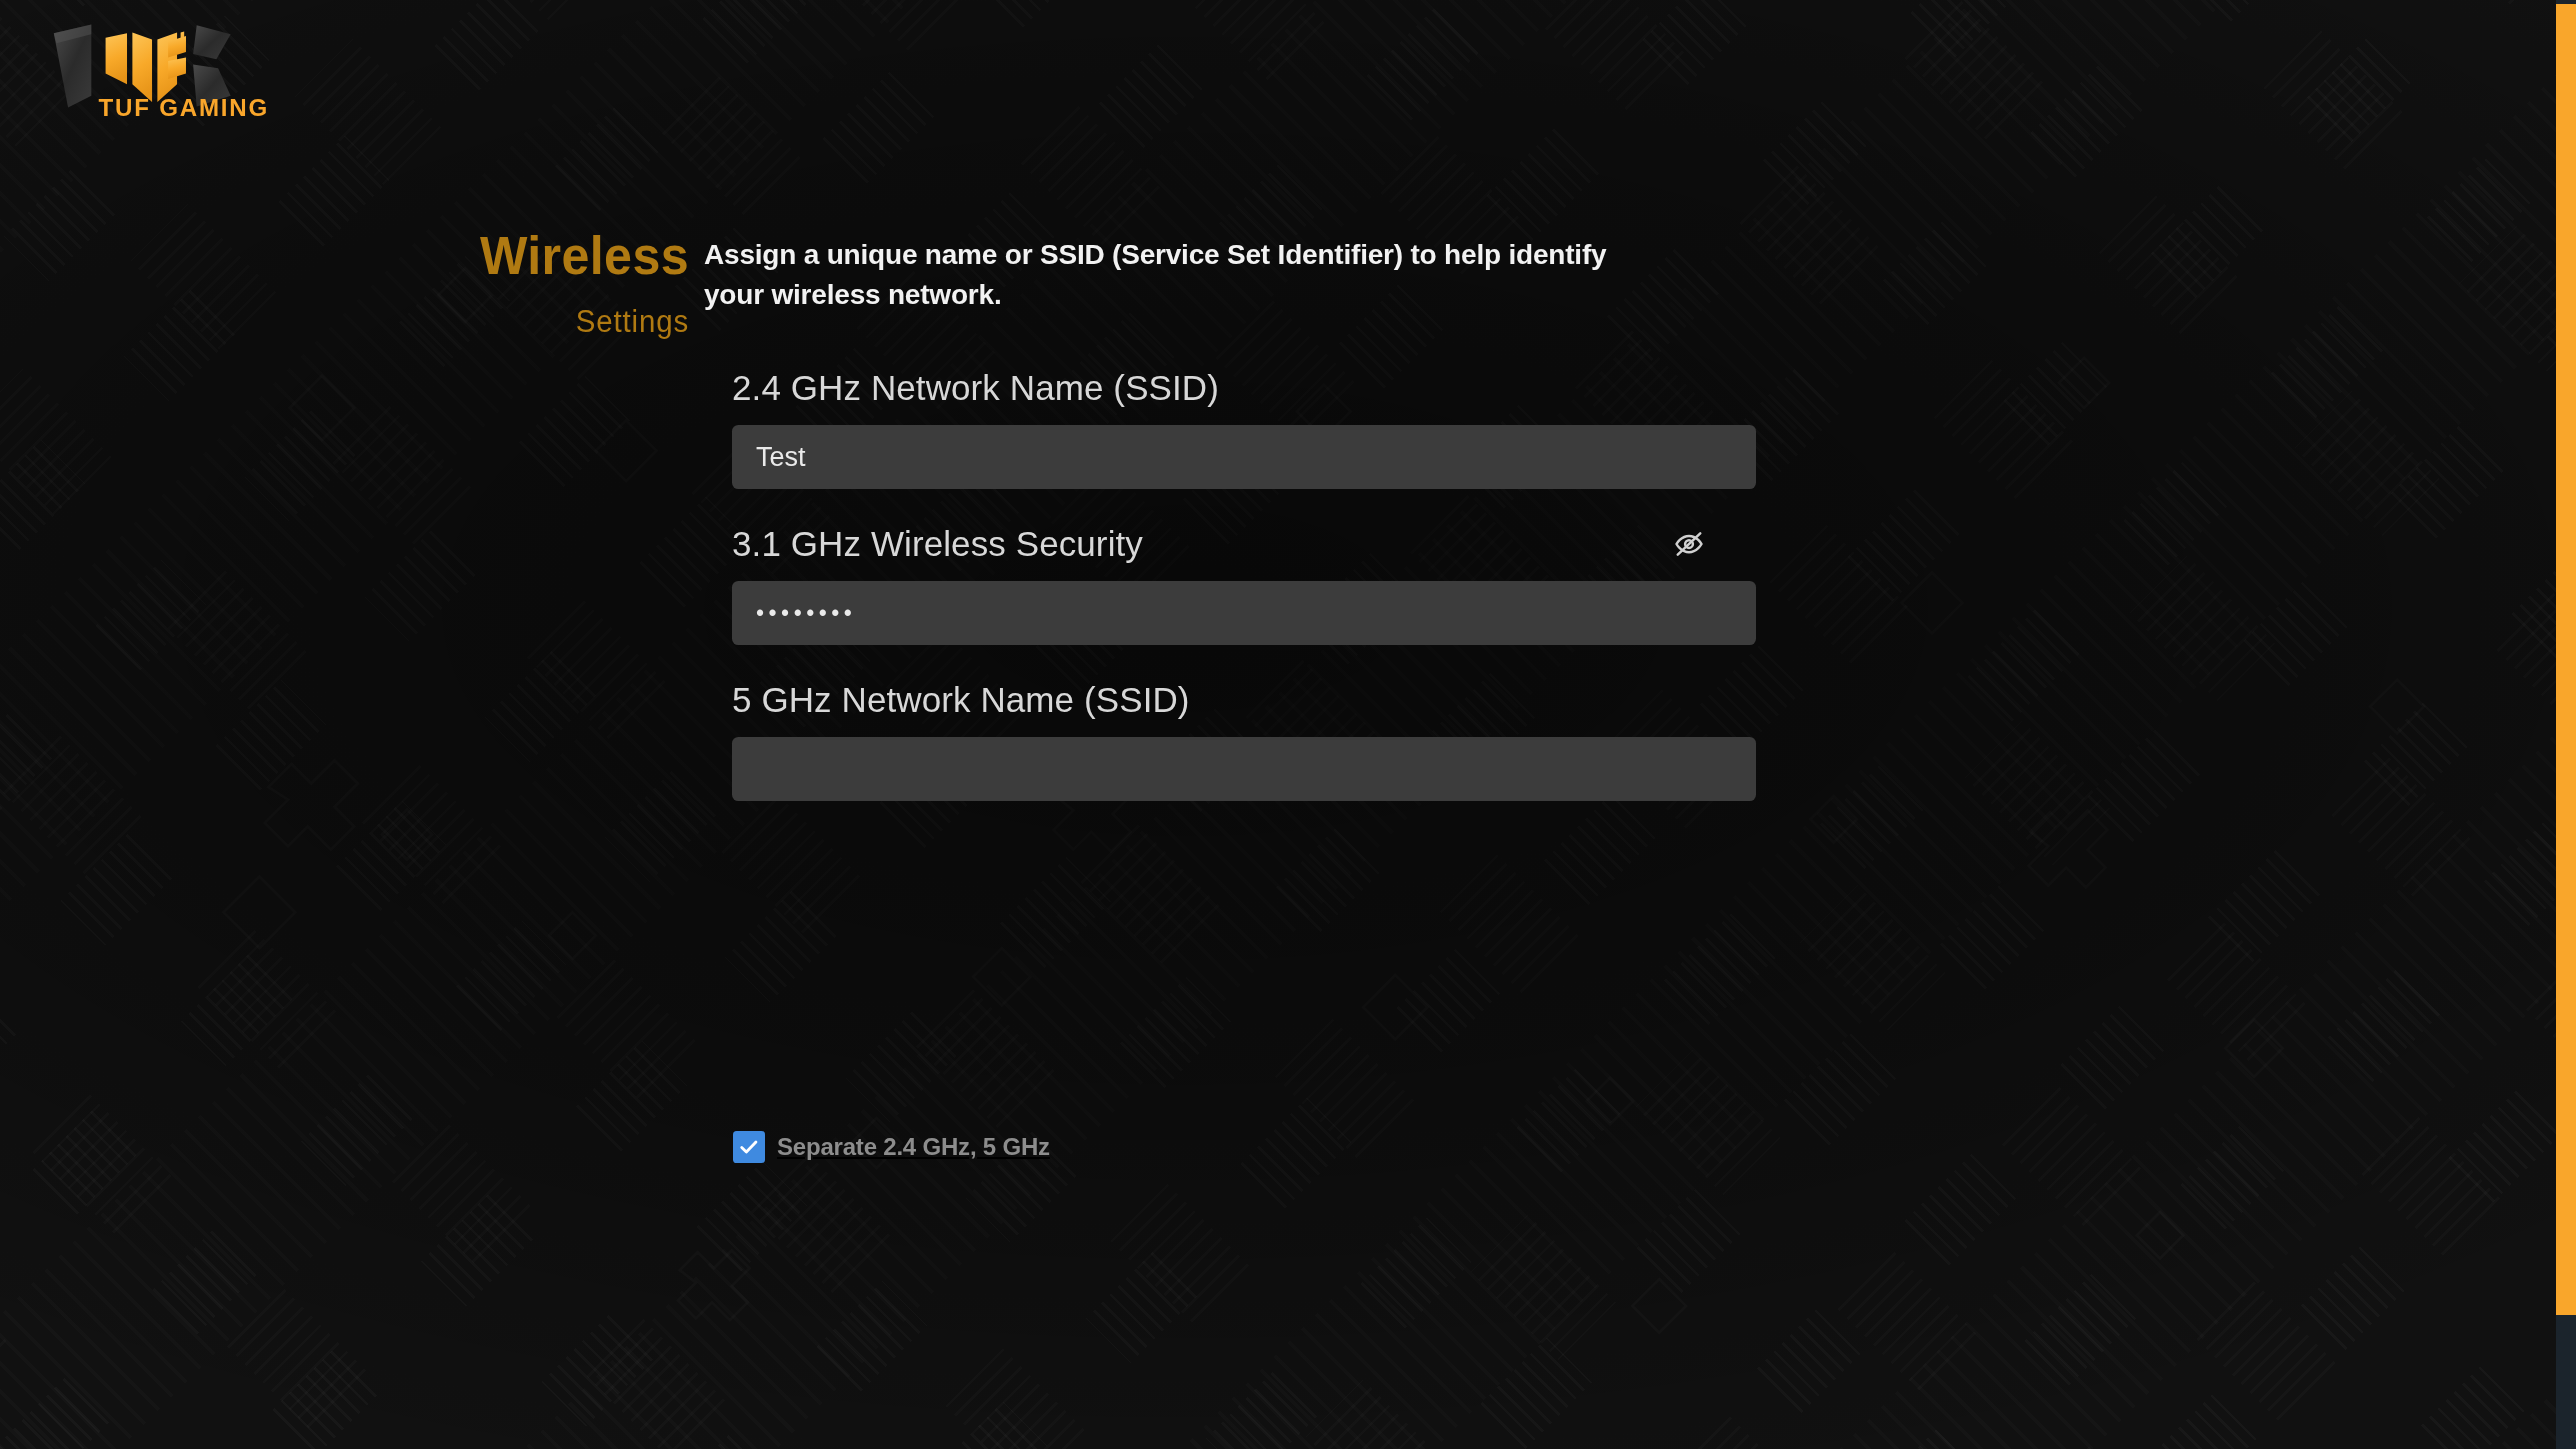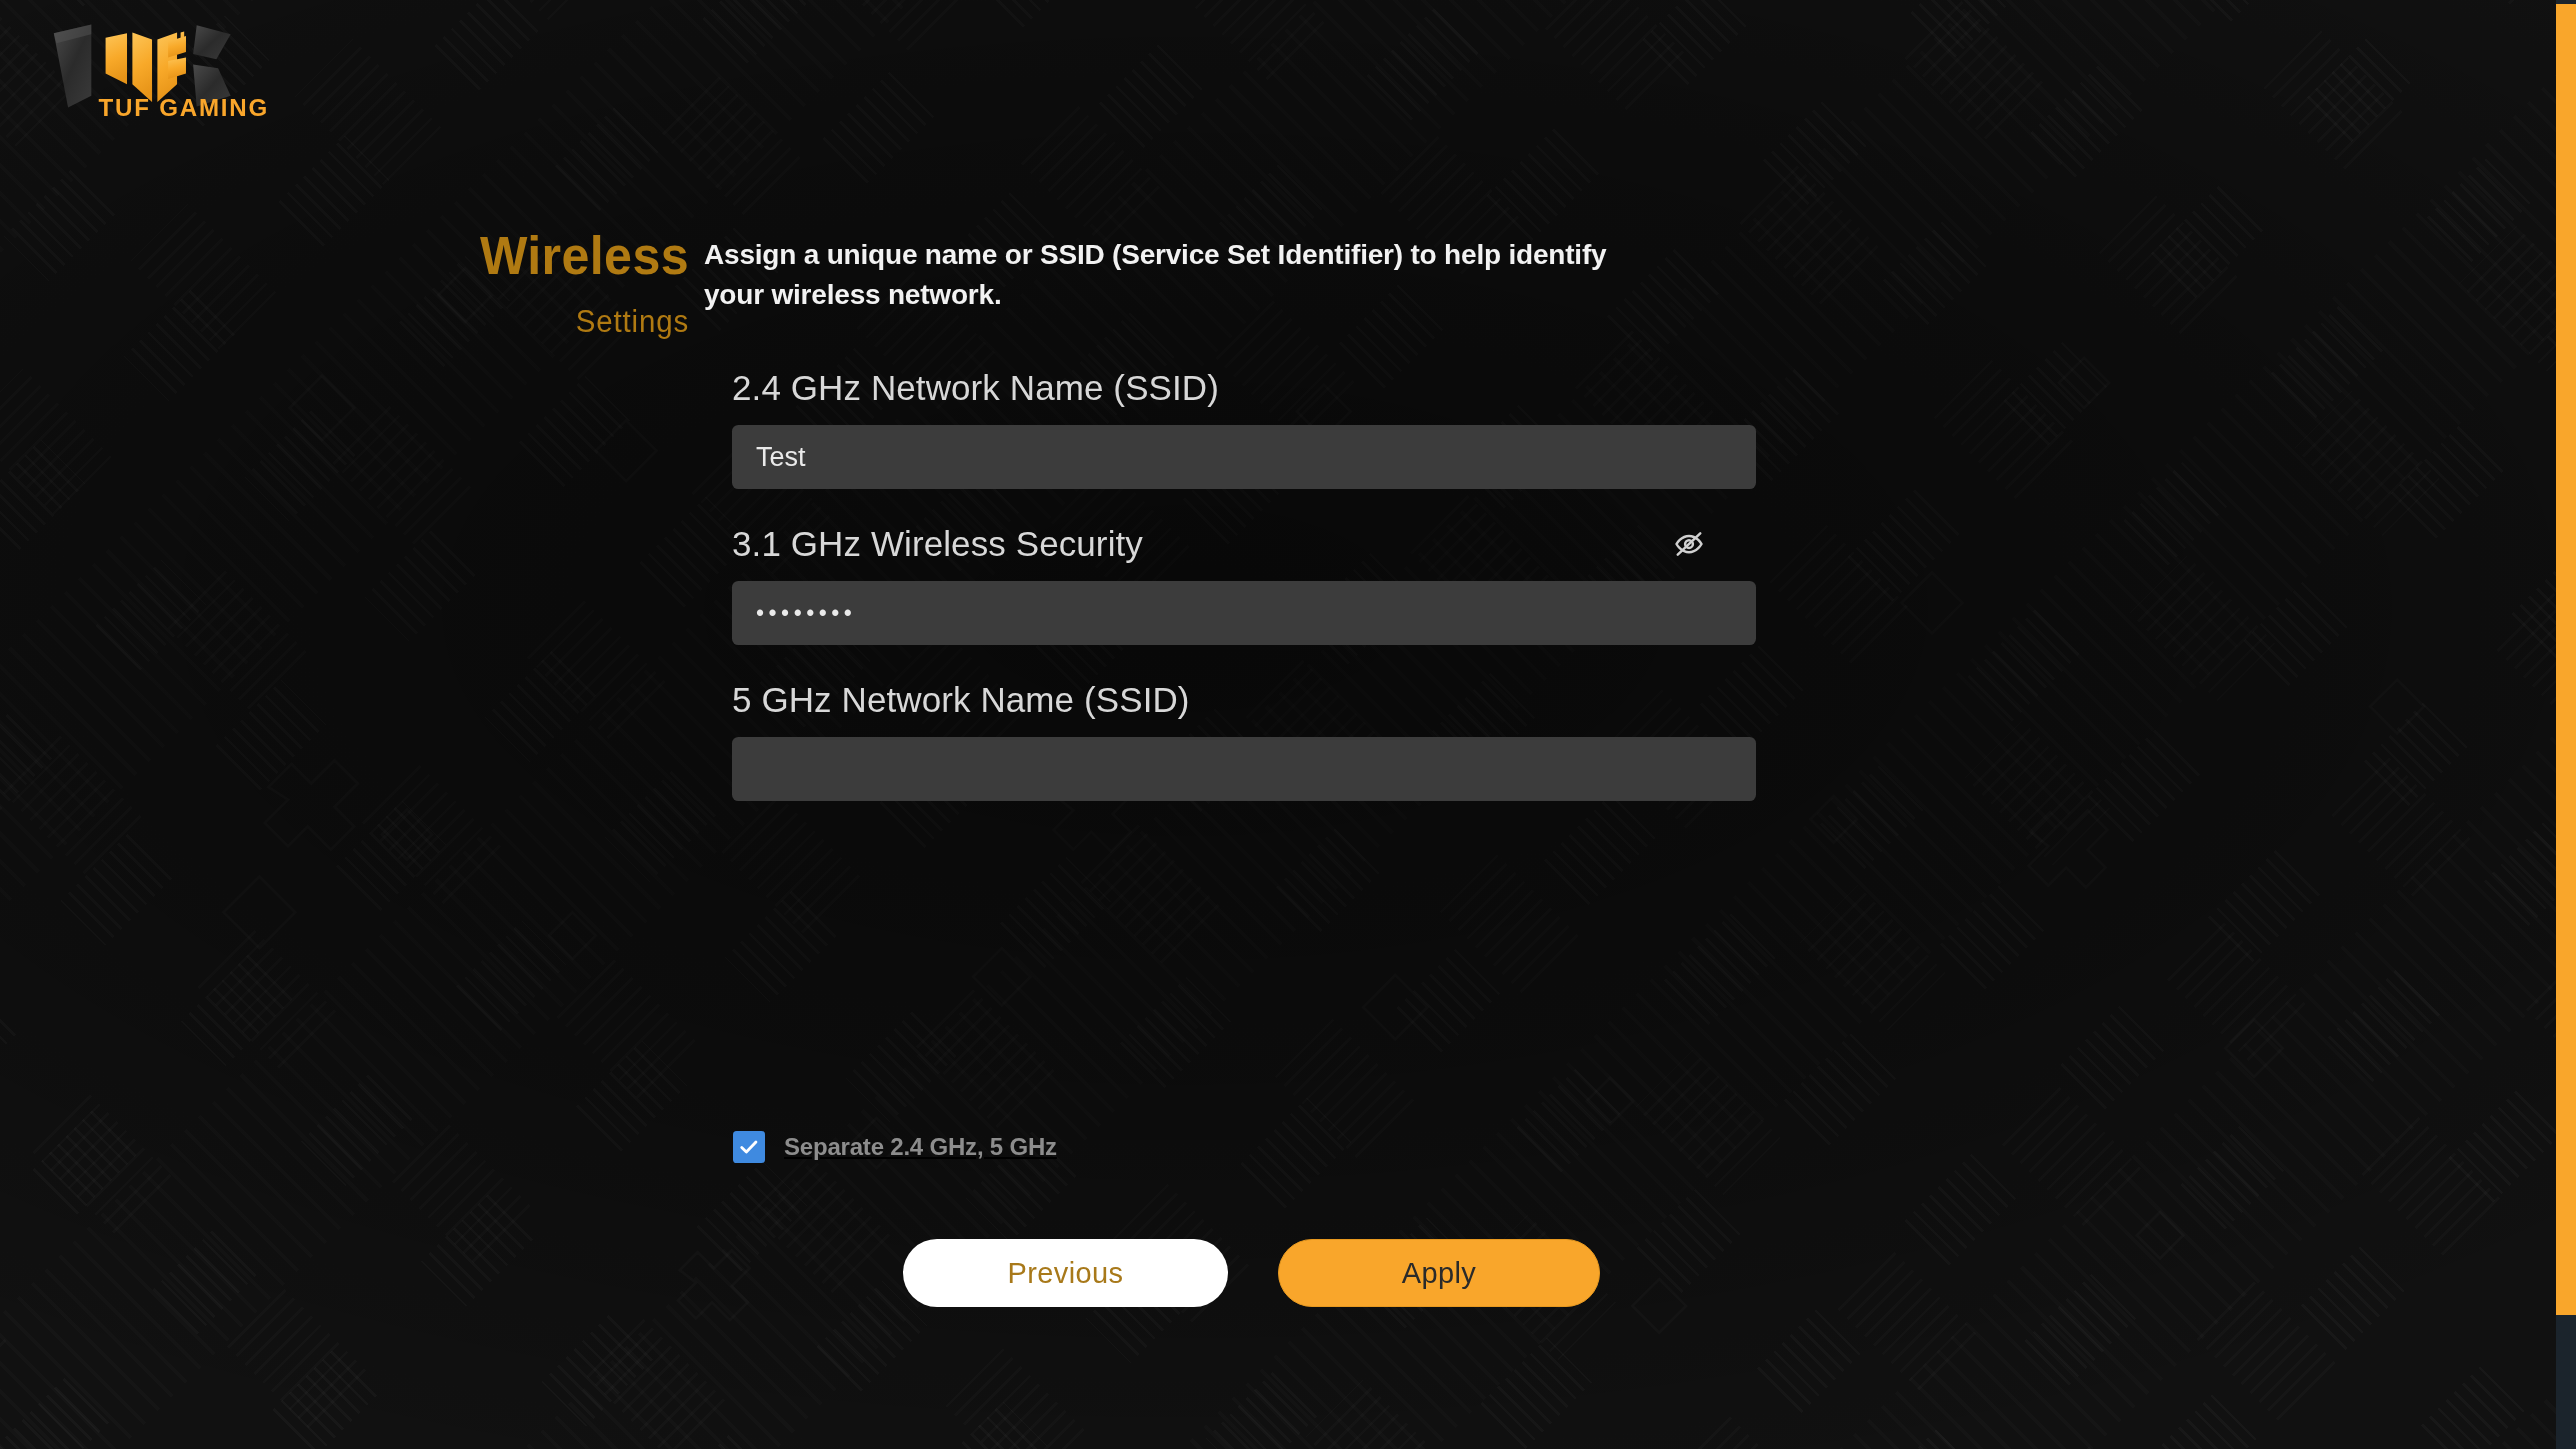--- a/index.html
+++ b/index.html
@@ -170,21 +170,21 @@
     letter-spacing: 4.5px;
     font-size: 23px;
   }
 
   
   .check-row {
     position: absolute;
     left: 733px; top: 1131px;
     display: flex;
     align-items: center;
-    gap: 19px;
+    gap: 12px;
     text-decoration: underline;
   }
   .checkbox {
     width: 32px; height: 32px;
     border-radius: 3.6px;
     background: #3f8ae0;
     display: flex; align-items: center; justify-content: center;
     cursor: pointer;
     flex: 0 0 auto;
   }
@@ -354,23 +354,19 @@
 
   <div class="check-row">
     <span class="checkbox">
       <svg width="19.7" height="16" viewBox="0 0 22 18">
         <path d="M3 9.5 L8.2 14.6 L19 3.4" fill="none" stroke="#ffffff" stroke-width="3.2" stroke-linecap="round" stroke-linejoin="round"></path>
       </svg>
     </span>
     <span class="check-label">Separate 2.4 GHz, 5 GHz</span>
   </div>
 
-  <div class="button-bar">
-    <button class="btn btn-previous">Previous</button>
-    <button class="btn btn-apply">Apply</button>
-  </div>
 
   <div class="scrollbar-track">
     <div class="scrollbar-thumb"></div>
   </div>
 
 </div>
 
 
 </body></html>

